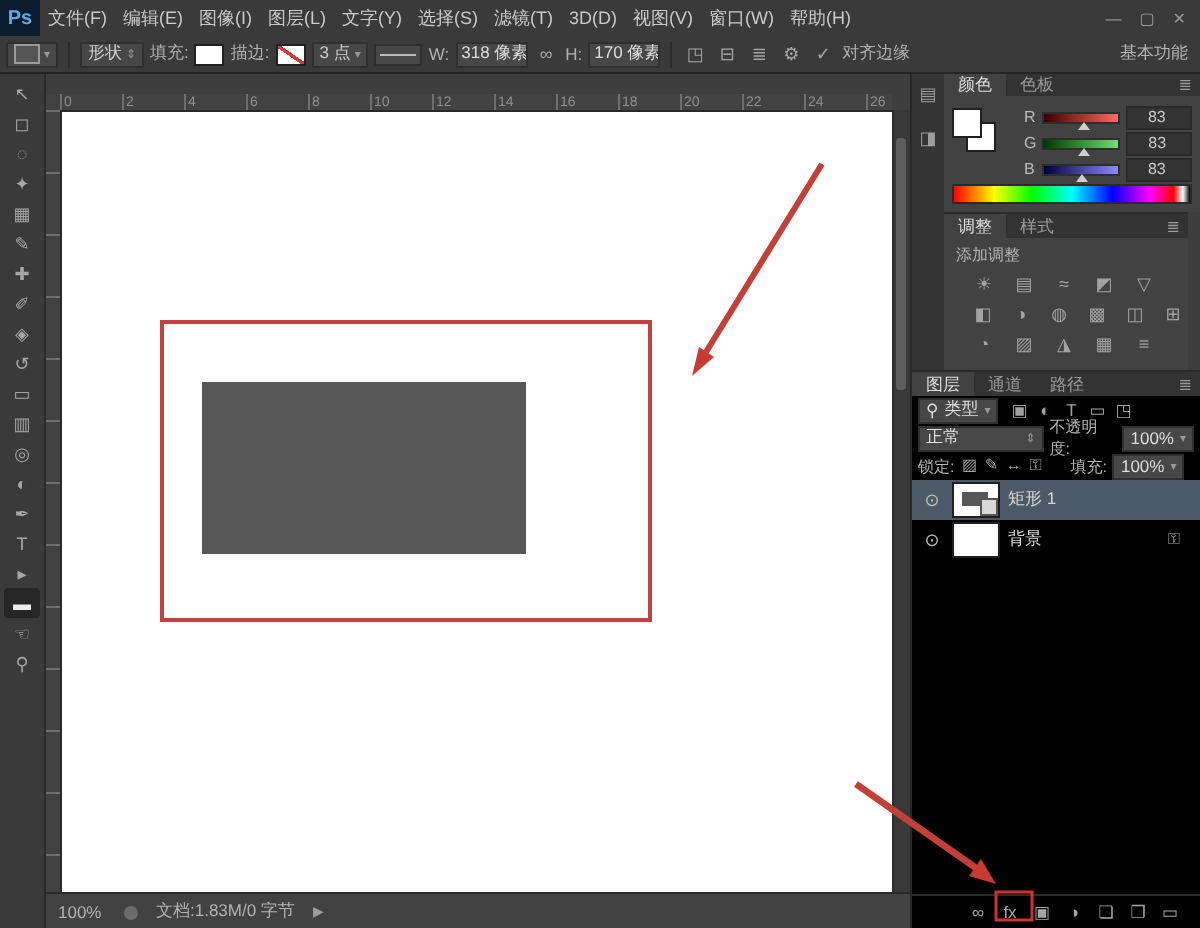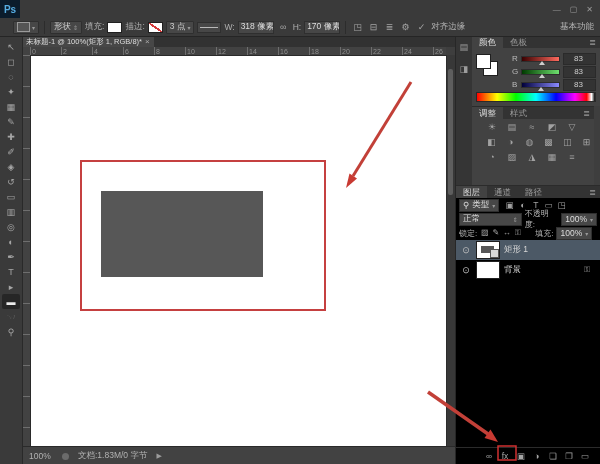--- a/index.html
+++ b/index.html
@@ -10,21 +10,21 @@
            border-bottom:1px solid #252525;display:flex;align-items:center;z-index:5;}
   .pslogo{width:20px;height:18px;background:#0b1c2c;color:#57aee4;font-weight:bold;font-size:10px;
           display:flex;align-items:center;justify-content:center;}
   .menus{display:flex;align-items:center;height:18px;}
   .menu-item{padding:0 4px;font-size:9px;color:#cacaca;line-height:18px;white-space:nowrap;}
   .winctl{margin-left:auto;display:flex;gap:9px;padding-right:7px;color:#9a9a9a;font-size:8px;}
   .winctl span{cursor:default;}
   
   .optionsbar{position:absolute;left:0;top:18px;right:0;height:18px;background:#3a3a3a;
               border-bottom:1px solid #252525;display:flex;align-items:center;gap:3px;
-              padding-left:13px;font-size:8.5px;z-index:5;white-space:nowrap;}
+              padding-left:3px;font-size:8.5px;z-index:5;white-space:nowrap;}
   .obox{background:#474747;border:1px solid #2f2f2f;height:11px;display:inline-flex;align-items:center;
         gap:2px;padding:0 3px;font-size:8.5px;color:#ccc;border-radius:1px;}
   .olabel{color:#b0b0b0;font-size:8.5px;}
   .sep{width:1px;height:13px;background:#2c2c2c;margin:0 2px;}
   .dd{font-size:6px;color:#999;}
   .toolthumb{width:11px;height:8px;border:1px solid #9a9a9a;background:#555;}
   .fillsw{width:13px;height:9px;background:#fff;border:1px solid #202020;}
   .strokesw{width:13px;height:9px;border:1px solid #202020;
             background:linear-gradient(to top right,#fff 44%,#d43a3a 44%,#d43a3a 56%,#fff 56%);}
   .linesw{width:22px;height:9px;background:#474747;border:1px solid #2f2f2f;position:relative;}
@@ -127,20 +127,34 @@
   
   .overlay{position:absolute;left:0;top:0;width:600px;height:464px;z-index:60;pointer-events:none;}
 </style>
 </head>
 <body>
 
 <div class="app">
 
   <div class="menubar">
     <span class="pslogo">Ps</span>
+    <div class="menus">
+
+    <span class="menu-item">文件(F)</span>
+        <span class="menu-item">编辑(E)</span>
+        <span class="menu-item">图像(I)</span>
+        <span class="menu-item">图层(L)</span>
+        <span class="menu-item">文字(Y)</span>
+        <span class="menu-item">选择(S)</span>
+        <span class="menu-item">滤镜(T)</span>
+        <span class="menu-item">3D(D)</span>
+        <span class="menu-item">视图(V)</span>
+        <span class="menu-item">窗口(W)</span>
+        <span class="menu-item">帮助(H)</span>
+      </div>
     <div class="winctl">
       <span>—</span>
       <span>▢</span>
       <span>✕</span>
     </div>
   </div>
 
   <div class="optionsbar">
     <span class="obox">
       <span class="toolthumb"></span>
@@ -203,26 +217,20 @@
       <span class="tool">☜</span>
       <span class="tool">⚲</span>
     </div>
   <div class="fgbg">
     <span class="bg"></span>
     <span class="fg"></span>
   </div>
   <span class="tbextra" style="top:368px;">◙</span>
   <span class="tbextra" style="top:384px;">▢</span>
 
-  <div class="tabbar">
-    <span class="doctab">
-      <span>未标题-1 @ 100%(矩形 1, RGB/8)*</span>
-      <span class="close">×</span>
-    </span>
-  </div>
 
   <div class="rcorner"></div>
   <div class="hruler">
 
   <span>0</span>
       <span>2</span>
       <span>4</span>
       <span>6</span>
       <span>8</span>
       <span>10</span>
@@ -292,20 +300,21 @@
       </div>
       <div class="spectrum"></div>
     </div>
 
     <div class="adjpanel">
       <div class="panel-tabs">
         <span class="ptab active">调整</span>
         <span class="ptab">样式</span>
         <span class="pmenu">≣</span>
       </div>
+      <div class="adjheader">添加调整</div>
       <div class="adjrow">
 
       <span class="adjicon">☀</span>
           <span class="adjicon">▤</span>
           <span class="adjicon">≈</span>
           <span class="adjicon">◩</span>
           <span class="adjicon">▽</span>
         </div>
       <div class="adjrow">
 

